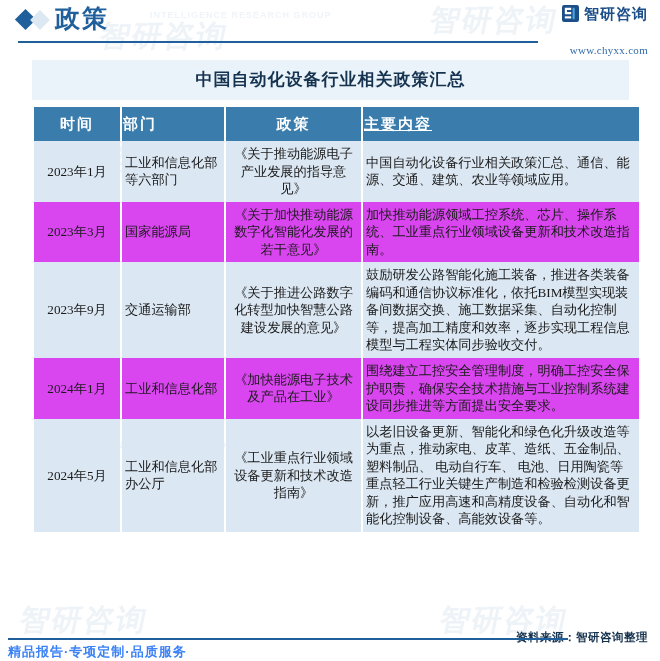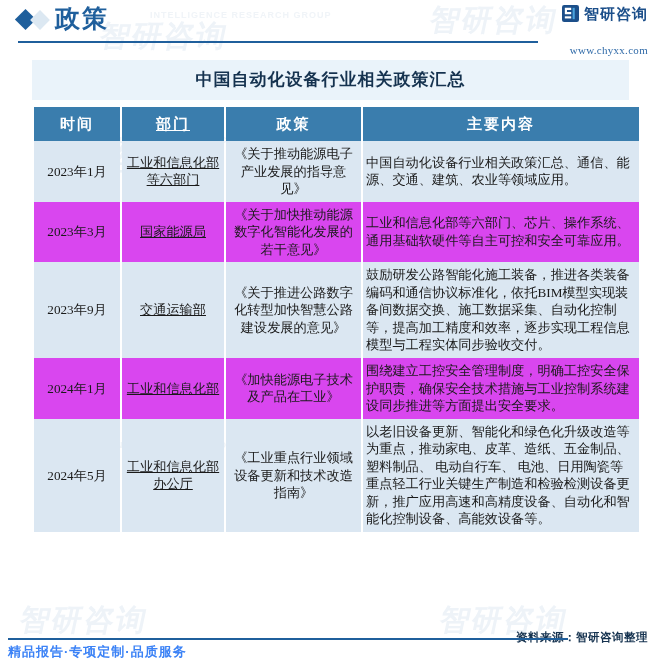--- a/index.html
+++ b/index.html
@@ -149,21 +149,21 @@
     font-size: 13.2px;
     color: #1a1a1a;
     line-height: 1.33;
     padding: 4px 3px;
     vertical-align: middle;
     font-family: "Liberation Serif", "DejaVu Serif", serif;
   }
   table.policy tr.band td { background: #dbe7f2; }
   table.policy tr.plain td { background: #d946ef; }
   .c-time    { text-align: center; width: 84px; }
-  .c-dept    { text-align: center; width: 100px; text-decoration: underline; }
+  .c-dept    { text-align: left; width: 100px; }
   .c-policy  { text-align: center; width: 133px; }
   .c-content { text-align: left;  width: 274px; }
 
   
   .src-note {
     position: absolute;
     right: 12px;
     top: 630px;
     font-size: 11.5px;
     color: #15324f;
@@ -230,35 +230,35 @@
 
 <div class="table-wrap">
   <div class="tbl-title">中国自动化设备行业相关政策汇总</div>
 
   <table class="policy">
     <thead>
       <tr>
         <th class="c-time">时间</th>
         <th class="c-dept">部门</th>
         <th class="c-policy">政策</th>
-        <th class="c-content" style="text-align:center;">主要内容</th>
+        <th class="c-content" style="text-decoration:underline;">主要内容</th>
       </tr>
     </thead>
     <tbody>
       <tr class="band">
         <td class="c-time">2023年1月</td>
         <td class="c-dept">工业和信息化部等六部门</td>
         <td class="c-policy">《关于推动能源电子产业发展的指导意见》</td>
         <td class="c-content">中国自动化设备行业相关政策汇总、通信、能源、交通、建筑、农业等领域应用。</td>
       </tr>
       <tr class="plain">
         <td class="c-time">2023年3月</td>
         <td class="c-dept">国家能源局</td>
         <td class="c-policy">《关于加快推动能源数字化智能化发展的若干意见》</td>
-        <td class="c-content">工业和信息化部等六部门、芯片、操作系统、通用基础软硬件等自主可控和安全可靠应用。</td>
+        <td class="c-content">加快推动能源领域工控系统、芯片、操作系统、工业重点行业领域设备更新和技术改造指南。</td>
       </tr>
       <tr class="band">
         <td class="c-time">2023年9月</td>
         <td class="c-dept">交通运输部</td>
         <td class="c-policy">《关于推进公路数字化转型加快智慧公路建设发展的意见》</td>
         <td class="c-content">鼓励研发公路智能化施工装备，推进各类装备编码和通信协议标准化，依托BIM模型实现装备间数据交换、施工数据采集、自动化控制等，提高加工精度和效率，逐步实现工程信息模型与工程实体同步验收交付。</td>
       </tr>
       <tr class="plain">
         <td class="c-time">2024年1月</td>
         <td class="c-dept">工业和信息化部</td>

